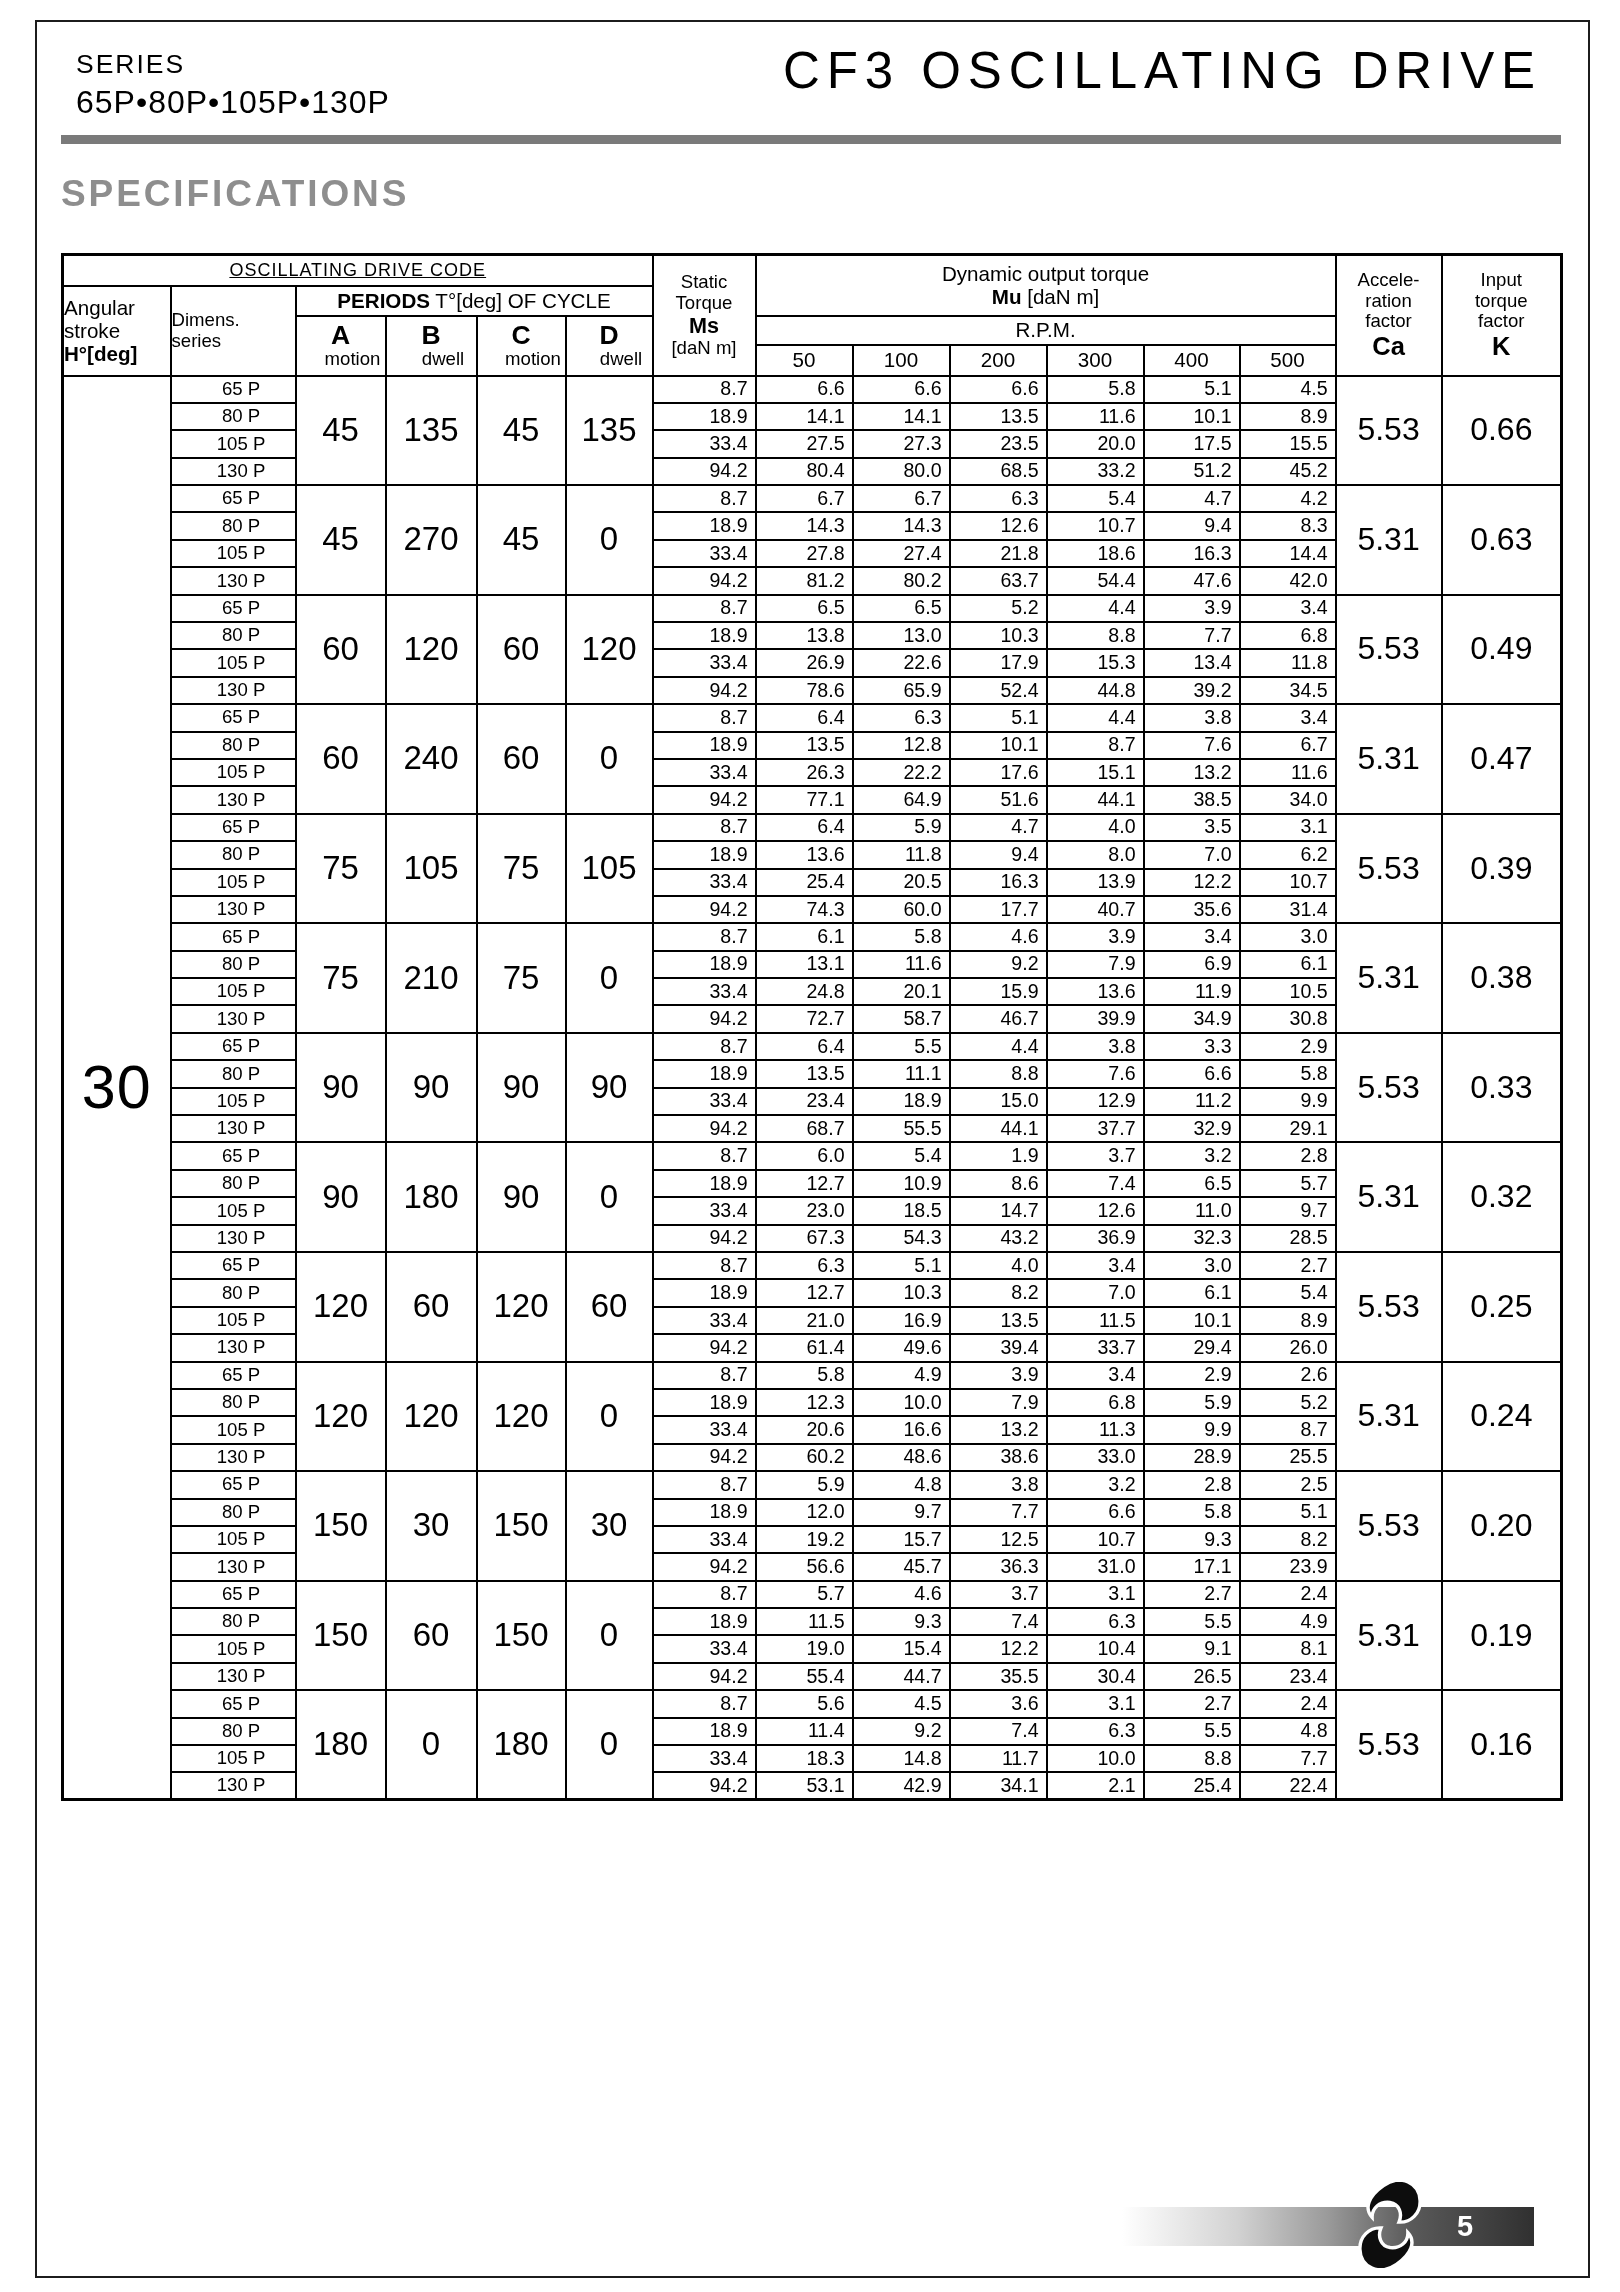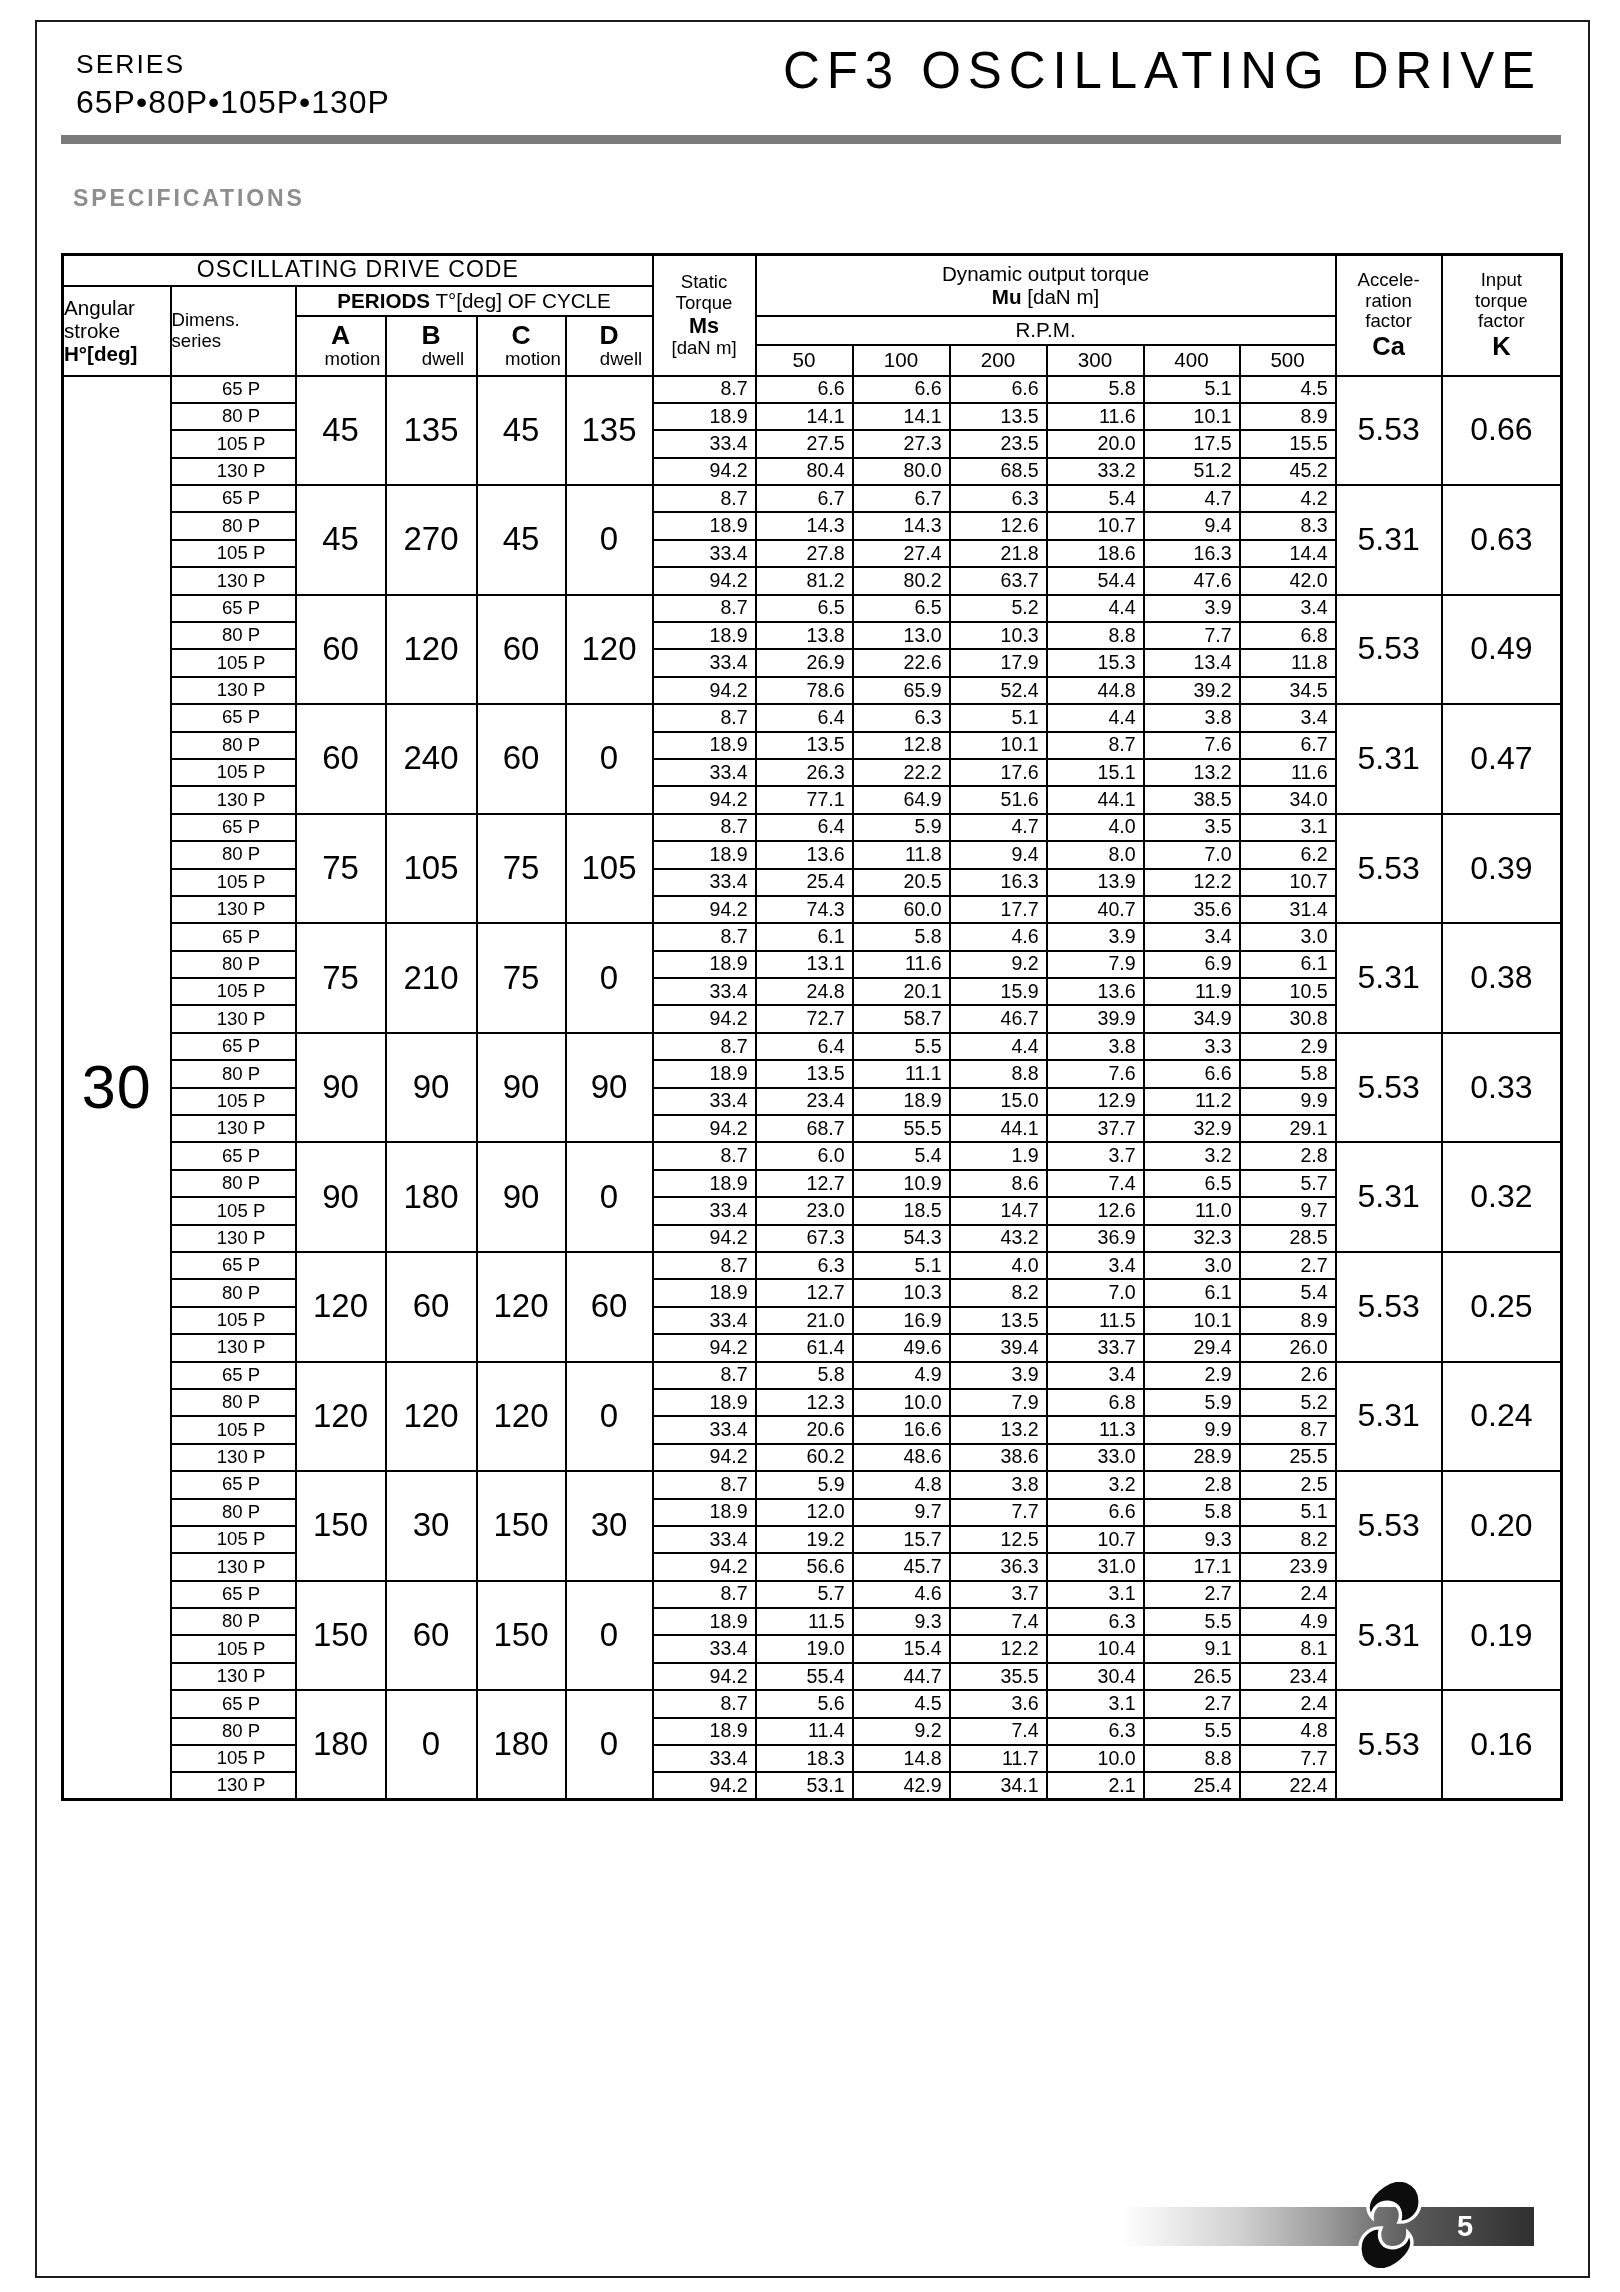--- a/index.html
+++ b/index.html
@@ -12,35 +12,35 @@
   .page-frame {
     position:absolute; left:35px; top:19.6px; width:1551px; height:2254px;
     border:2.9px solid #1c1c1c; pointer-events:none;
   }
   
   .series-label  { position:absolute; left:76px;  top:49px;  font-size:26.5px; letter-spacing:2px; }
   .series-models { position:absolute; left:76px;  top:84px;  font-size:32px; letter-spacing:1px; }
   .page-title    { position:absolute; right:78px; top:41px;  font-size:51px; letter-spacing:6.9px;
                    font-weight:normal; margin:0; white-space:nowrap; }
   .gray-rule     { position:absolute; left:61px; top:135px; width:1500px; height:8.8px; background:#7a7a7a; }
-  .section-title { position:absolute; left:61px; top:173px; font-size:23px; font-weight:bold;
-                   color:#8e8e8e; letter-spacing:2.9px; margin:12px; }
+  .section-title { position:absolute; left:61px; top:173px; font-size:37px; font-weight:bold;
+                   color:#8e8e8e; letter-spacing:2.9px; margin:0; }
 
   
   table.spec {
     position:absolute; left:61px; top:253px; width:1500px;
     border-collapse:collapse; table-layout:fixed;
     border:3.9px solid #000;
   }
   table.spec th, table.spec td {
     border:2.9px solid #000; padding:0; line-height:1.12;
     font-weight:normal; vertical-align:middle; overflow:hidden;
   }
   thead th { font-size:18.6px; text-align:center; }
-  thead .h-code    { font-size:23px; letter-spacing:1px; }
+  thead .h-code    { font-size:18px; letter-spacing:1px;text-decoration:underline; }
   thead .h-left    { text-align:left; padding-left:5.9px; font-size:20.6px; }
   thead .h-periods { font-size:20.6px; }
   thead .letter    { font-size:26.5px; font-weight:bold; line-height:1.0; }
   thead .kind      { font-size:18.6px;padding-left:24px; }
   thead .h-static  { font-size:18.6px; }
   thead .mid       { font-size:21.6px; }
   thead .h-dyn     { font-size:20.6px; }
   thead .h-rpm     { font-size:20.6px; }
   thead .rpm-n     { font-size:20.6px; }
   thead .big-letter{ font-size:25.5px; font-weight:bold; }

